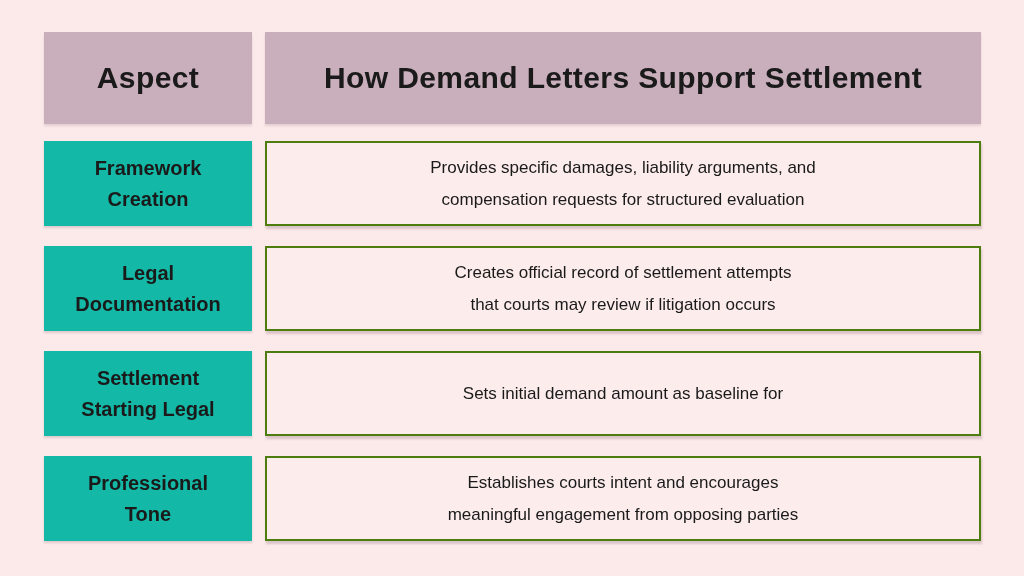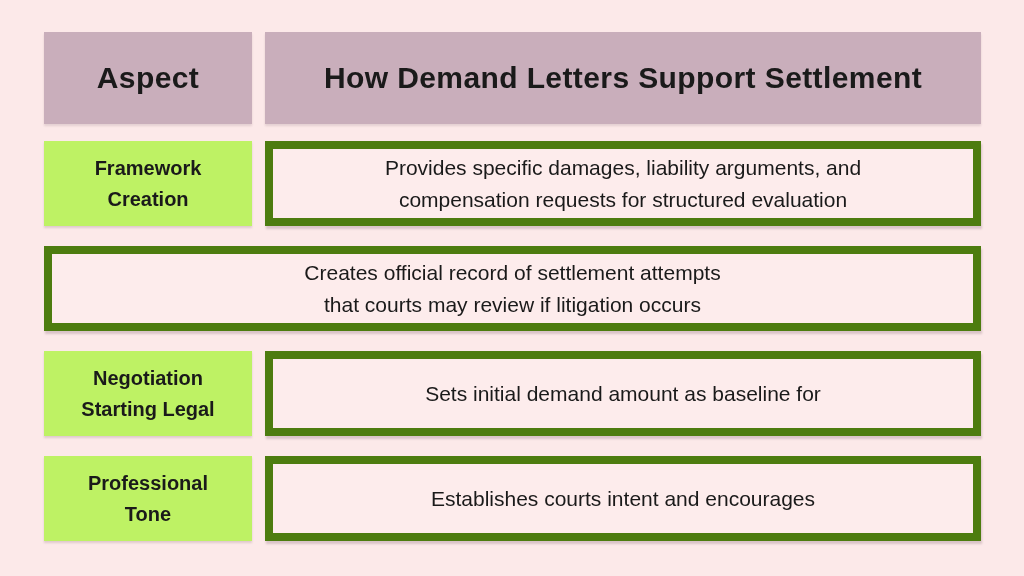--- a/index.html
+++ b/index.html
@@ -51,30 +51,30 @@
     flex: 1 1 auto;
   }
   .header-cell {
     background: #c9aebb;
     font-weight: 700;
     font-size: 30px;
     letter-spacing: 0.4px;
     box-shadow: 0 2px 2px rgba(60, 30, 50, 0.12);
   }
   .label-cell {
-    background: #bef264;
+    background: #14b8a6;
     font-weight: 700;
     font-size: 20px;
     line-height: 31px;
     box-shadow: 0 2px 2px rgba(60, 30, 50, 0.15);
   }
   .desc-cell {
     background: #fdecec;
-    border: 8px solid #4d7c0f;
-    font-size: 21px;
+    border: 2px solid #4d7c0f;
+    font-size: 17px;
     line-height: 32px;
     box-shadow: 1px 3px 2px rgba(60, 30, 50, 0.18);
   }
 </style>
 </head>
 <body>
 
 <div class="canvas">
 
   <div class="row header-row">
@@ -91,39 +91,44 @@
       <div>Framework</div>
       <div>Creation</div>
     </div>
     <div class="cell col-desc desc-cell">
       <div>Provides specific damages, liability arguments, and</div>
       <div>compensation requests for structured evaluation</div>
     </div>
   </div>
 
   <div class="row data-row">
+    <div class="cell col-aspect label-cell">
+      <div>Legal</div>
+      <div>Documentation</div>
+    </div>
     <div class="cell col-desc desc-cell">
       <div>Creates official record of settlement attempts</div>
       <div>that courts may review if litigation occurs</div>
     </div>
   </div>
 
   <div class="row data-row">
     <div class="cell col-aspect label-cell">
-      <div>Negotiation</div>
+      <div>Settlement</div>
       <div>Starting Legal</div>
     </div>
     <div class="cell col-desc desc-cell">
       <div>Sets initial demand amount as baseline for</div>
     </div>
   </div>
 
   <div class="row data-row">
     <div class="cell col-aspect label-cell">
       <div>Professional</div>
       <div>Tone</div>
     </div>
     <div class="cell col-desc desc-cell">
       <div>Establishes courts intent and encourages</div>
+      <div>meaningful engagement from opposing parties</div>
     </div>
   </div>
 
 </div>
 
 </body></html>

